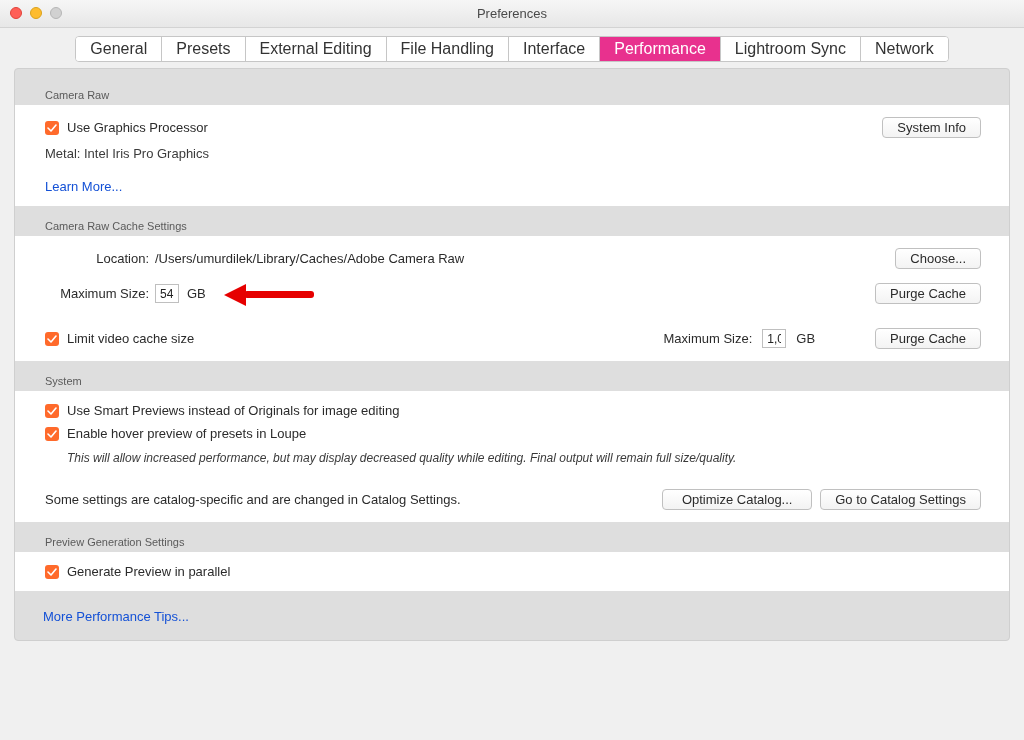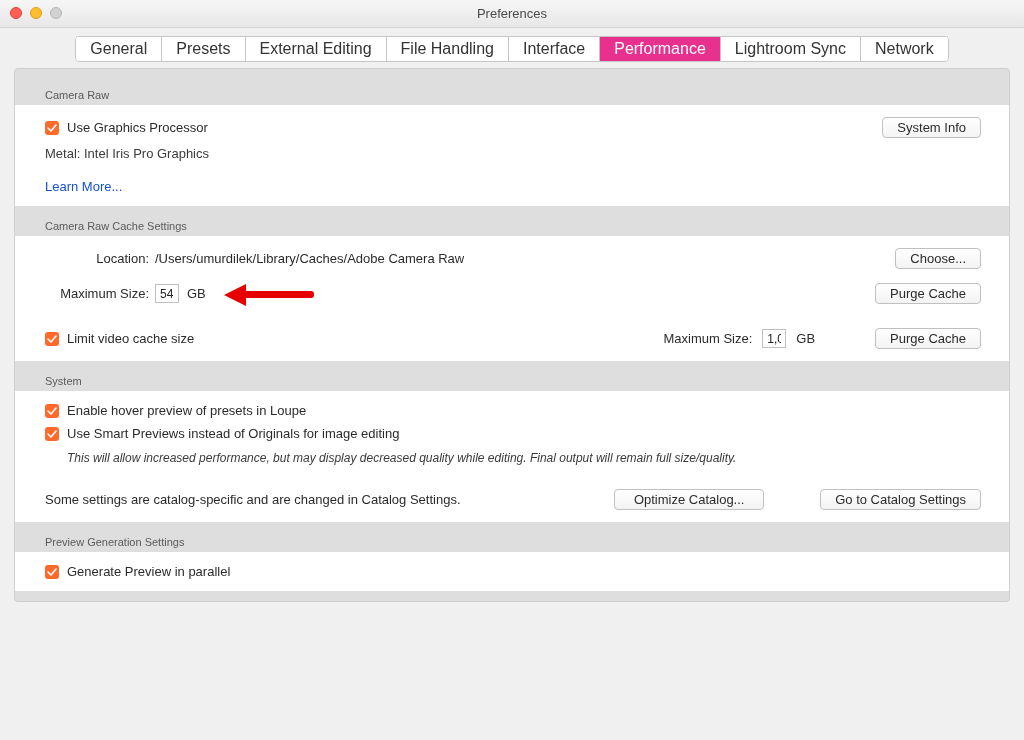--- a/index.html
+++ b/index.html
@@ -271,49 +271,52 @@
   </div>
 
   <div class="section-label">System</div>
   <div class="section-body">
     <div class="row">
       <span class="chk">
         <svg viewBox="0 0 10 10">
             <path d="M1 5 L4 8 L9 2" stroke="#fff" stroke-width="1.6" fill="none" stroke-linecap="round" stroke-linejoin="round"></path>
           </svg>
       </span>
+      <span class="chk-label">Use Smart Previews instead of Originals for image editing</span>
+    </div>
+    <div class="row">
+      <span class="chk">
+        <svg viewBox="0 0 10 10">
+            <path d="M1 5 L4 8 L9 2" stroke="#fff" stroke-width="1.6" fill="none" stroke-linecap="round" stroke-linejoin="round"></path>
+          </svg>
+      </span>
       <span class="chk-label">Enable hover preview of presets in Loupe</span>
-    </div>
-    <div class="row">
-      <span class="chk">
-        <svg viewBox="0 0 10 10">
-            <path d="M1 5 L4 8 L9 2" stroke="#fff" stroke-width="1.6" fill="none" stroke-linecap="round" stroke-linejoin="round"></path>
-          </svg>
-      </span>
-      <span class="chk-label">Use Smart Previews instead of Originals for image editing</span>
     </div>
     <div class="italic-note">This will allow increased performance, but may display decreased quality while editing. Final output will remain full size/quality.</div>
   </div>
 
   <div class="section-body">
     <div class="row">
       <span>Some settings are catalog-specific and are changed in Catalog Settings.</span>
       <span class="grow"></span>
       <button class="btn" style="min-width:150px;">Optimize Catalog...</button>
       <span style="width:8px;"></span>
-      <button class="btn" style="min-width:160px;margin-left:48px;">Go to Catalog Settings</button>
+      <button class="btn" style="min-width:160px;">Go to Catalog Settings</button>
     </div>
   </div>
 
   <div class="section-label">Preview Generation Settings</div>
   <div class="section-body">
     <div class="row">
       <span class="chk">
         <svg viewBox="0 0 10 10">
             <path d="M1 5 L4 8 L9 2" stroke="#fff" stroke-width="1.6" fill="none" stroke-linecap="round" stroke-linejoin="round"></path>
           </svg>
       </span>
       <span class="chk-label">Generate Preview in parallel</span>
     </div>
   </div>
 
+  <div class="bottom-link">
+    <span class="link">More Performance Tips...</span>
+  </div>
 
 </div>
 
 </body></html>

